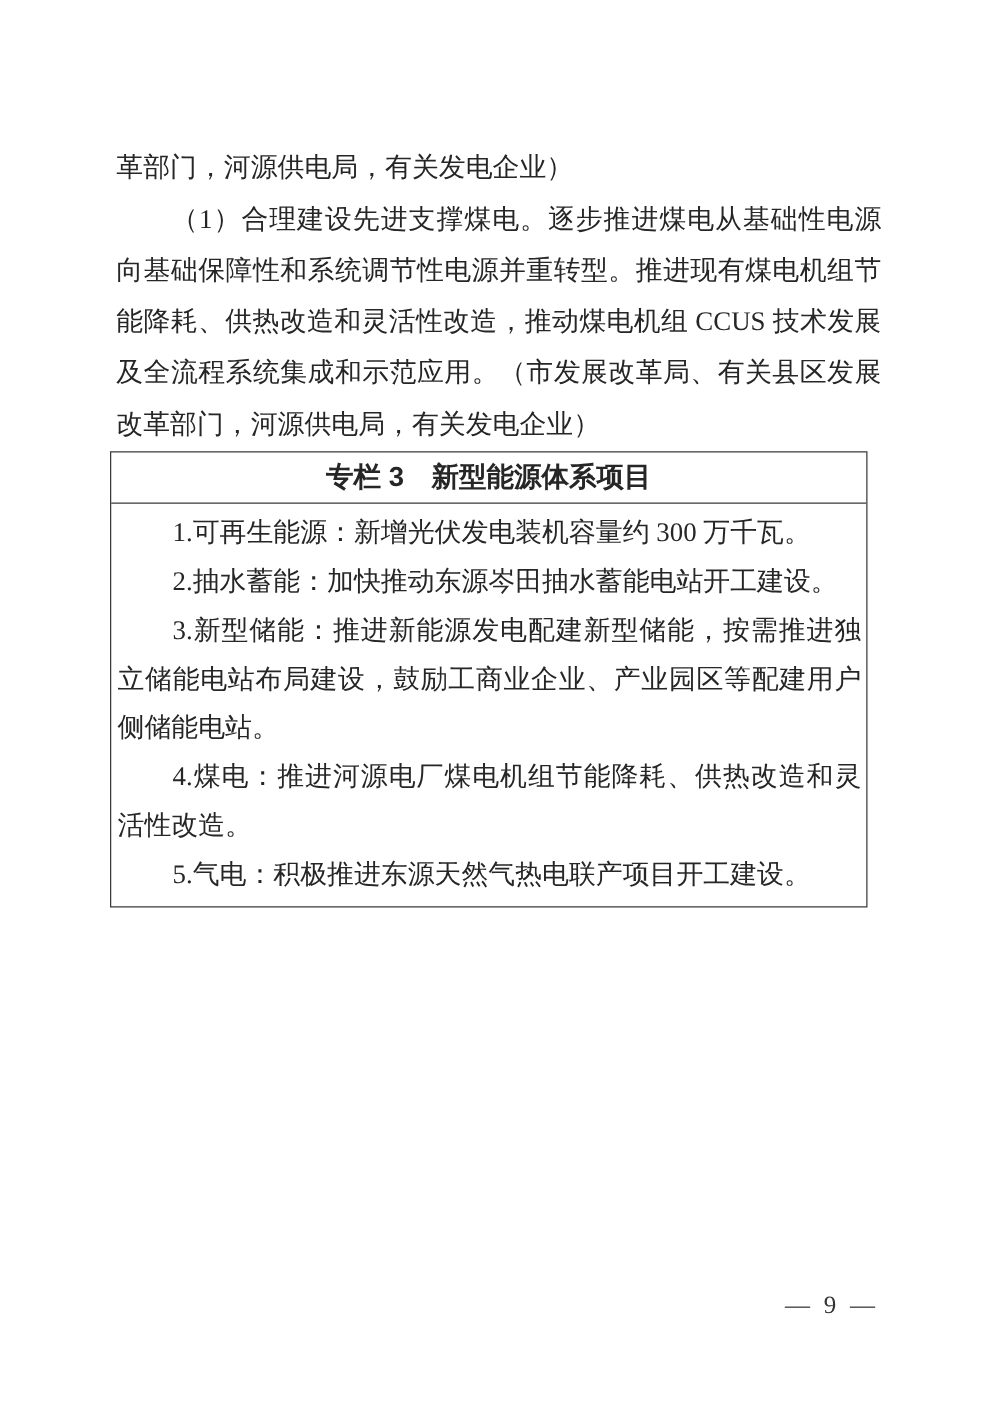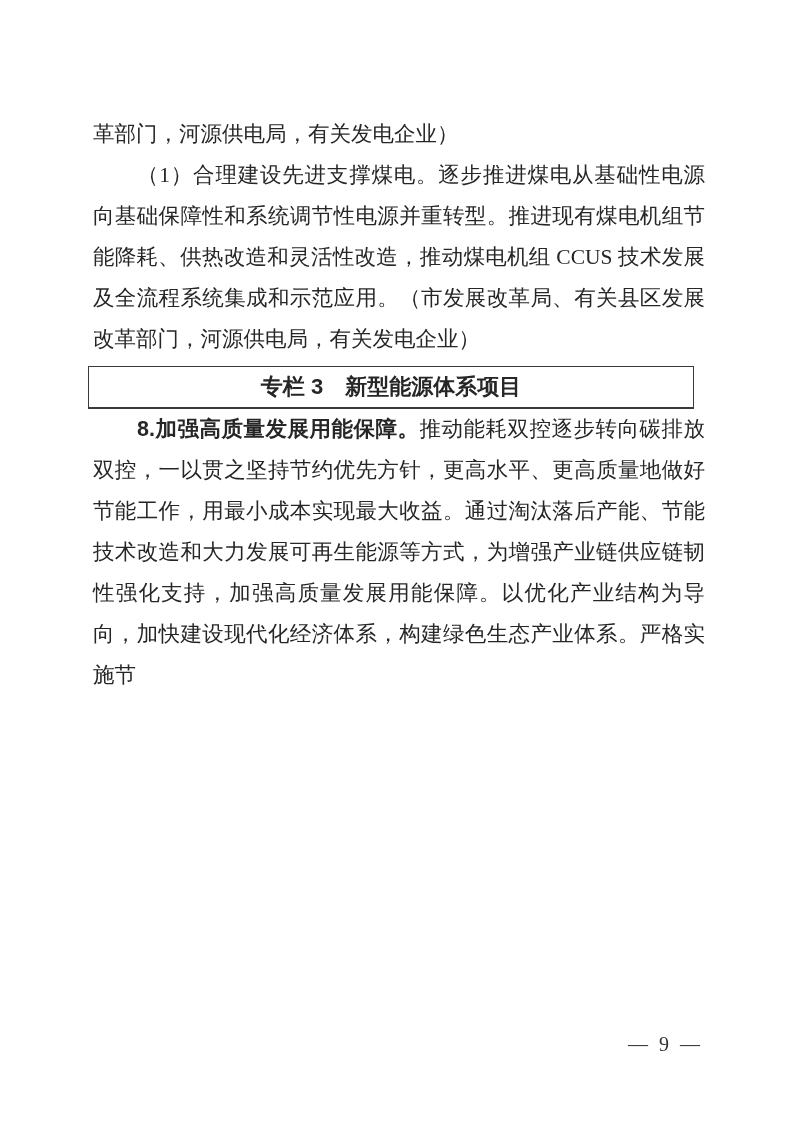--- a/index.html
+++ b/index.html
@@ -20,21 +20,21 @@
     text-align: justify;
   }
   .para { margin: 0; }
   .para.indent { text-indent: 44px; }
 
   .spec-box {
     box-sizing: border-box;
     margin-left: -5px;
     width: 606px;
     border: 1.5px solid #3a3a3a;
-    margin-top: 6px;
+    margin-top: 1px;
   }
   .spec-box-header {
     font-family: "Liberation Sans", "DejaVu Sans", sans-serif;
     font-weight: bold;
     text-align: center;
     font-size: 22px;
     line-height: 40px;
     border-bottom: 1.5px solid #3a3a3a;
   }
   .spec-box-body {
@@ -66,24 +66,28 @@
 <div class="page">
 
   <div class="content">
 
     <p class="para">革部门，河源供电局，有关发电企业）</p>
 
     <p class="para indent">（1）合理建设先进支撑煤电。逐步推进煤电从基础性电源向基础保障性和系统调节性电源并重转型。推进现有煤电机组节能降耗、供热改造和灵活性改造，推动煤电机组 CCUS 技术发展及全流程系统集成和示范应用。（市发展改革局、有关县区发展改革部门，河源供电局，有关发电企业）</p>
 
     <div class="spec-box">
       <div class="spec-box-header">专栏 3　新型能源体系项目</div>
+      <div class="spec-box-body">
+        <p class="para indent">1.可再生能源：新增光伏发电装机容量约 300 万千瓦。</p>
+        <p class="para indent">2.抽水蓄能：加快推动东源岑田抽水蓄能电站开工建设。</p>
+        <p class="para indent">3.新型储能：推进新能源发电配建新型储能，按需推进独立储能电站布局建设，鼓励工商业企业、产业园区等配建用户侧储能电站。</p>
+        <p class="para indent">4.煤电：推进河源电厂煤电机组节能降耗、供热改造和灵活性改造。</p>
+        <p class="para indent">5.气电：积极推进东源天然气热电联产项目开工建设。</p>
+      </div>
     </div>
 
 
-    <p class="para indent">
-      <span class="lead-bold">8.加强高质量发展用能保障。</span><span>推动能耗双控逐步转向碳排放双控，一以贯之坚持节约优先方针，更高水平、更高质量地做好节能工作，用最小成本实现最大收益。通过淘汰落后产能、节能技术改造和大力发展可再生能源等方式，为增强产业链供应链韧性强化支持，加强高质量发展用能保障。以优化产业结构为导向，加快建设现代化经济体系，构建绿色生态产业体系。严格实施节</span>
-    </p>
 
   </div>
 
   <div class="page-number">— 9 —</div>
 
 </div>
 
 </body></html>

